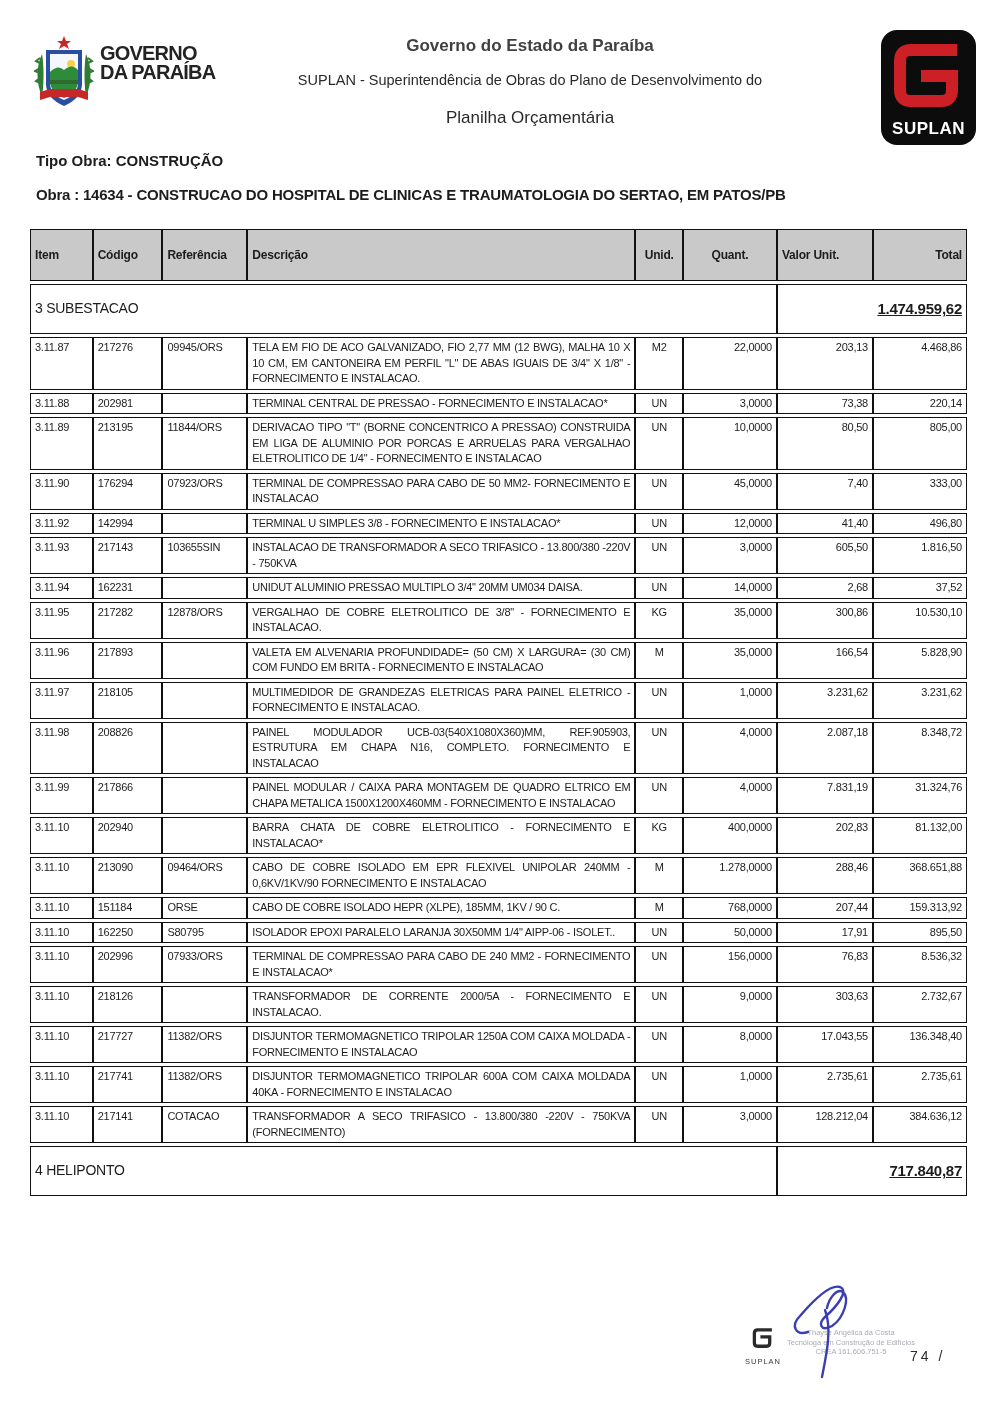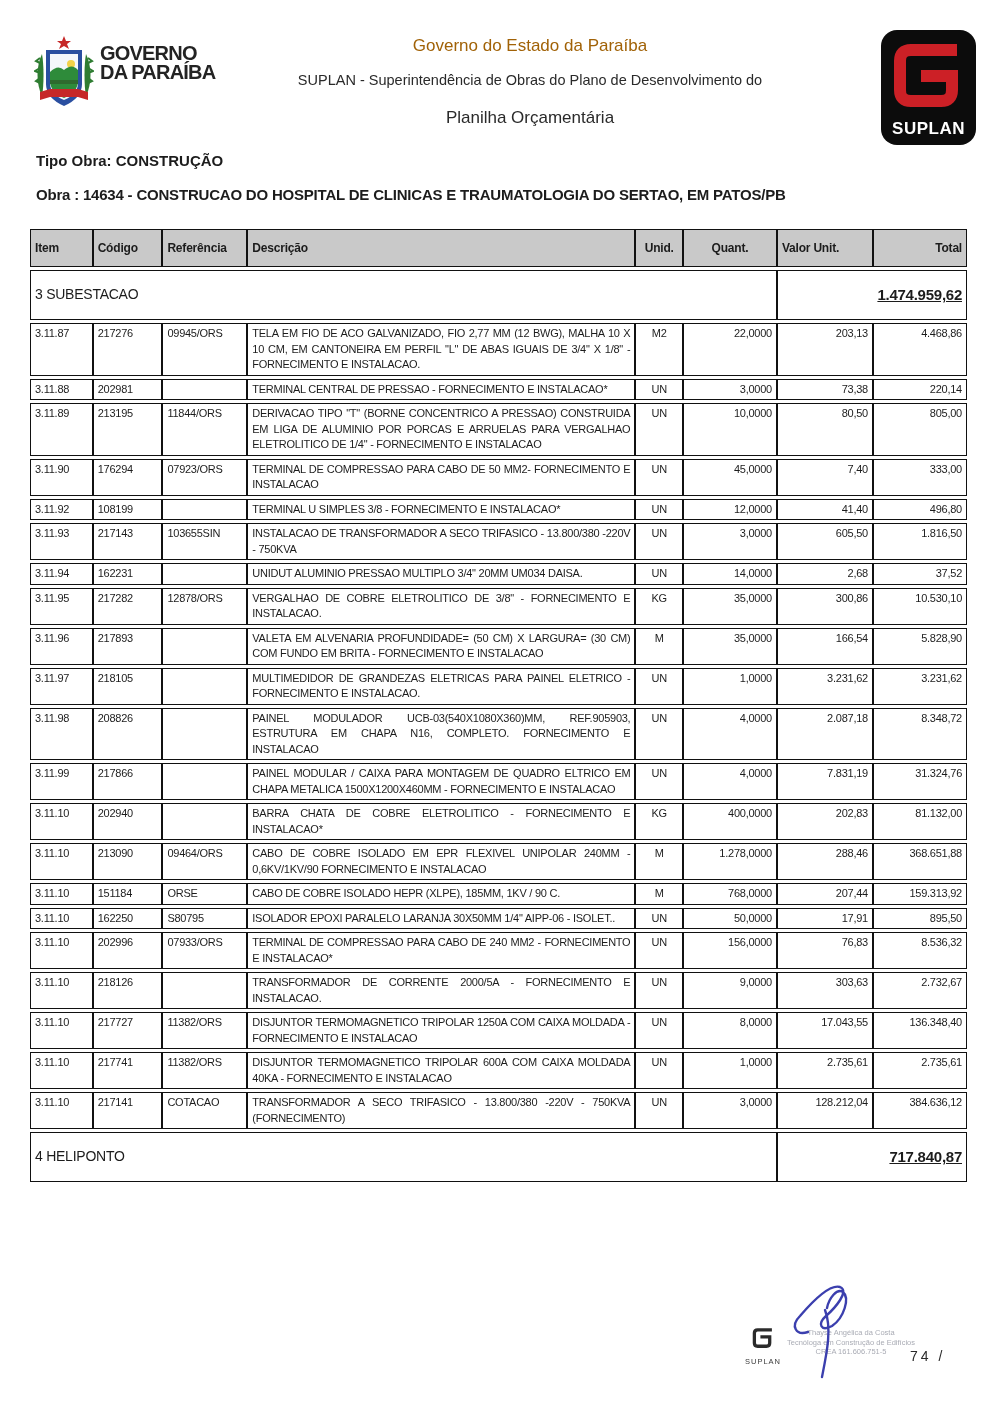--- a/index.html
+++ b/index.html
@@ -6,37 +6,37 @@
   html,body { background:#ffffff; }
   .page {
     position:relative; width:1000px; height:1415px; background:#ffffff;
     font-family:"Liberation Sans", sans-serif; color:#1c1c1c; overflow:hidden;
   }
   
   .header { position:absolute; top:30px; left:34px; right:24px; height:130px; }
   .gov-logo { position:absolute; left:0; top:6px; display:flex; align-items:flex-start; gap:6px; }
   .gov-logo-text { font-weight:bold; font-size:20px; line-height:19px; letter-spacing:-0.8px; color:#232323; margin-top:8px; }
   .header-center { position:absolute; left:180px; right:130px; top:0; text-align:center; }
-  .org-title { font-size:17px; color:#a16207; margin-top:6px; }
+  .org-title { font-size:17px; color:#404040; margin-top:6px;font-weight:bold; }
   .org-subtitle { font-size:14.5px; color:#2a2a2a; margin-top:16px; }
   .doc-title { font-size:17px; color:#2a2a2a; margin-top:20px; }
   .suplan-logo { position:absolute; right:0; top:0; width:95px; height:115px; background:#0c0c0c; border-radius:16px; }
   .suplan-logo .s-label { position:absolute; bottom:6px; left:0; right:0; text-align:center; color:#ffffff; font-weight:bold; font-size:17px; letter-spacing:0.5px; }
   
   .meta-tipo { position:absolute; top:152px; left:36px; font-weight:bold; font-size:15px; }
   .meta-obra { position:absolute; top:186px; left:36px; font-weight:bold; font-size:15px; letter-spacing:-0.2px; }
   
   .budget-table {
     position:absolute; top:226px; left:30px; width:937px;
     border-collapse:separate; border-spacing:0 3px; table-layout:fixed;
     font-size:11px;
   }
   .budget-table th {
     background:#c9c9c9; border:1px solid #111; font-weight:bold; font-size:12px;
-    text-align:left; vertical-align:middle; padding:4px 4px; height:38px; letter-spacing:-0.2px;
+    text-align:left; vertical-align:middle; padding:4px 4px; height:52px; letter-spacing:-0.2px;
   }
   .budget-table th.al-c { text-align:center; }
   .budget-table th.al-r { text-align:right; }
   .budget-table td {
     border:1px solid #111; vertical-align:top; padding:2px 4px;
     line-height:15.5px; letter-spacing:-0.25px; color:#1c1c1c;
   }
   .col-item{width:62px;} .col-codigo{width:69px;} .col-referencia{width:84px;}
   .col-descricao{width:384px;} .col-unid{width:47px;} .col-quant{width:93px;}
   .col-valor{width:95px;} .col-total{width:93px;}
@@ -167,21 +167,21 @@
           <td class="cell-codigo">176294</td>
           <td class="cell-referencia">07923/ORS</td>
           <td class="cell-descricao">TERMINAL DE COMPRESSAO PARA CABO DE 50 MM2- FORNECIMENTO E INSTALACAO</td>
           <td class="cell-unid">UN</td>
           <td class="cell-quant">45,0000</td>
           <td class="cell-valor_unit">7,40</td>
           <td class="cell-total">333,00</td>
         </tr>
         <tr>
           <td class="cell-item">3.11.92</td>
-          <td class="cell-codigo">108199</td>
+          <td class="cell-codigo">142994</td>
           <td class="cell-referencia"></td>
           <td class="cell-descricao">TERMINAL U SIMPLES 3/8 - FORNECIMENTO E INSTALACAO*</td>
           <td class="cell-unid">UN</td>
           <td class="cell-quant">12,0000</td>
           <td class="cell-valor_unit">41,40</td>
           <td class="cell-total">496,80</td>
         </tr>
         <tr>
           <td class="cell-item">3.11.93</td>
           <td class="cell-codigo">217143</td>

